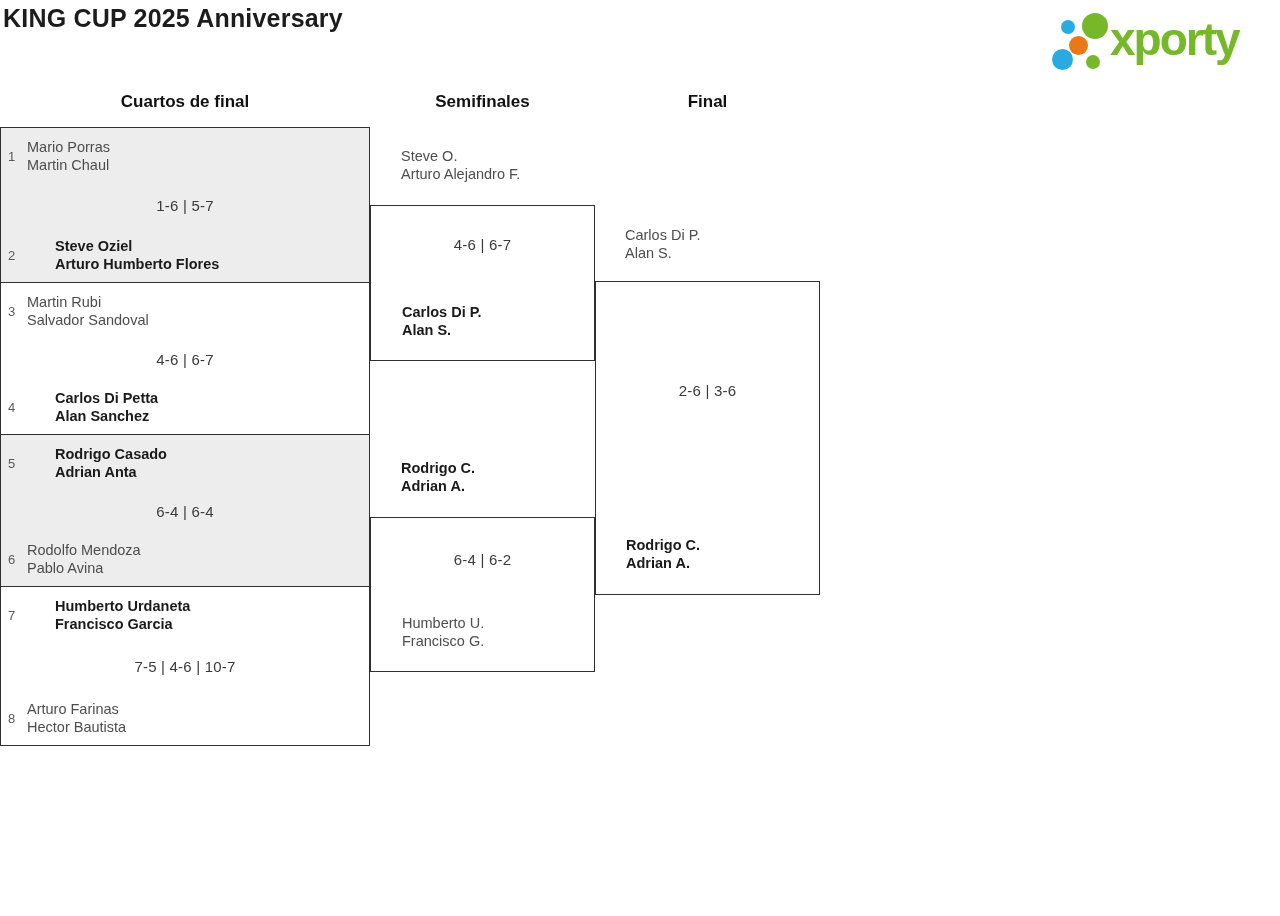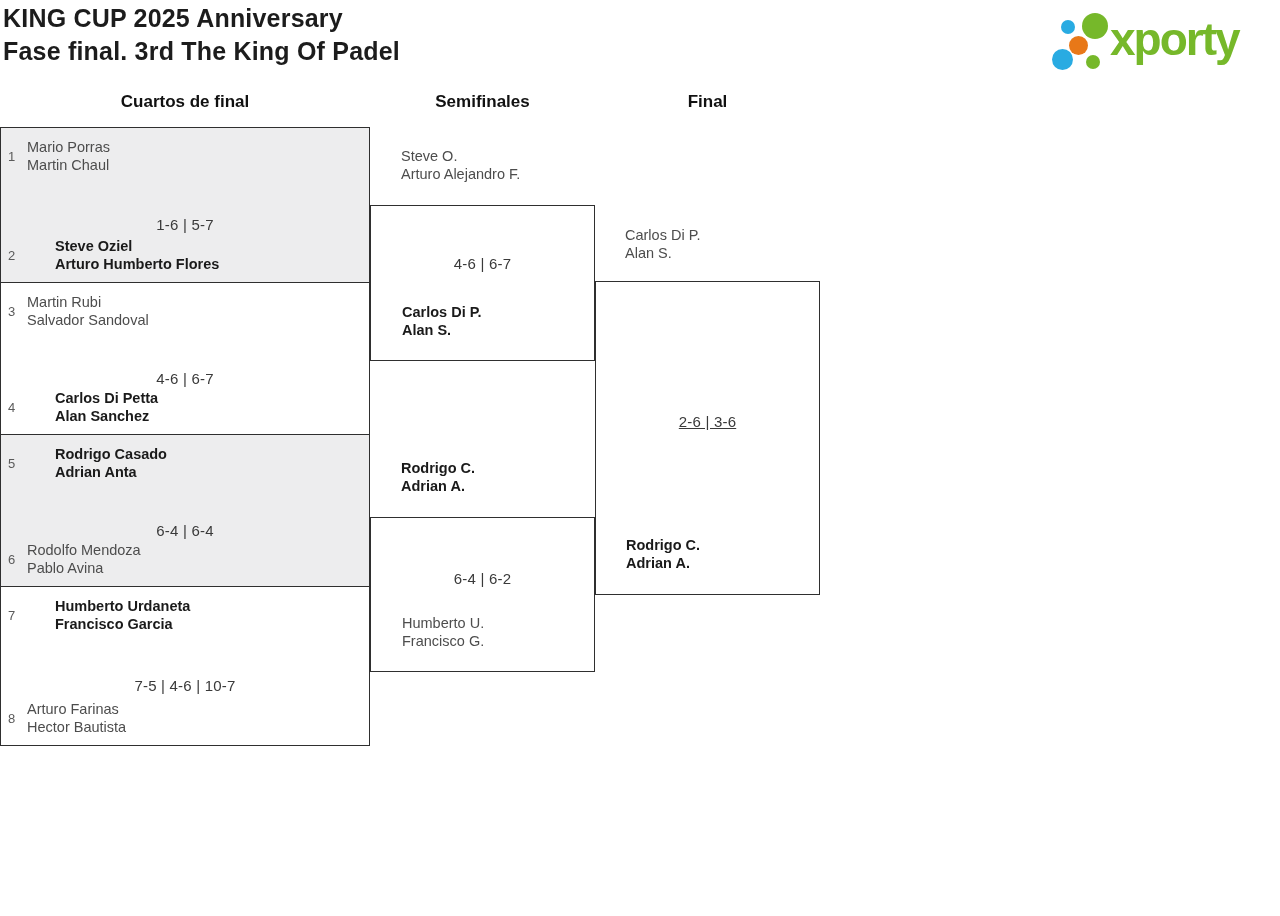--- a/index.html
+++ b/index.html
@@ -44,44 +44,43 @@
   .qf-match:nth-child(2),.qf-match:nth-child(3){height:152px;}
   .qf-match:nth-child(4){height:158px;border-bottom:none;}
   .qf-match.shaded{background:var(--shade);}
   .team-slot{position:absolute;left:0;display:flex;align-items:center;}
   .slot-top{top:10px;}
   .slot-bottom{bottom:9px;}
   .seed{width:26px;padding-left:7px;font-size:13px;color:var(--seed_text);flex:0 0 26px;}
   .team-lines{font-size:14.5px;line-height:18px;color:var(--loser_text);}
   .team-lines.winner{font-weight:700;color:var(--winner_text);margin-left:28px;}
   .score{position:absolute;left:0;width:100%;top:50%;transform:translateY(-50%);
-         text-align:center;font-size:15px;color:var(--score_text);letter-spacing:.2px;margin-top:19px;}
+         text-align:center;font-size:15px;color:var(--score_text);letter-spacing:.2px;}
   
   .rbox{position:absolute;border:1px solid var(--line);background:transparent;}
   .sf1-box{left:370px;top:205px;width:225px;height:156px;}
   .sf2-box{left:370px;top:517px;width:225px;height:155px;}
   .final-box{left:595px;top:281px;width:225px;height:314px;}
   .rbox .score{top:auto;transform:none;}
   .sf1-box .score{top:30px;}
   .sf2-box .score{top:33px;}
-  .final-box .score{top:112px;text-decoration:underline;}
+  .final-box .score{top:100px;}
   .adv-label{position:absolute;font-size:14.5px;line-height:18px;color:var(--loser_text);margin-left:24px;}
   .adv-label.winner{font-weight:700;color:var(--winner_text);}
   .lbl-sf1-top{left:377px;top:147px;}
   .lbl-sf2-top{left:377px;top:459px;}
   .lbl-final-top{left:601px;top:226px;}
   .in-box-bottom{left:7px;bottom:21px;}
   .final-box .in-box-bottom{left:6px;bottom:22px;}
 </style>
 </head>
 <body>
 
 <div class="titles">
   <div class="title-line">KING CUP 2025 Anniversary</div>
-  <div class="title-line">Fase final. 3rd The King Of Padel</div>
 </div>
 
 <div class="logo">
   <span class="dot dot-blue-sm"></span>
   <span class="dot dot-green-lg"></span>
   <span class="dot dot-orange"></span>
   <span class="dot dot-blue-lg"></span>
   <span class="dot dot-green-sm"></span>
   <span class="logo-text">xporty</span>
 </div>

